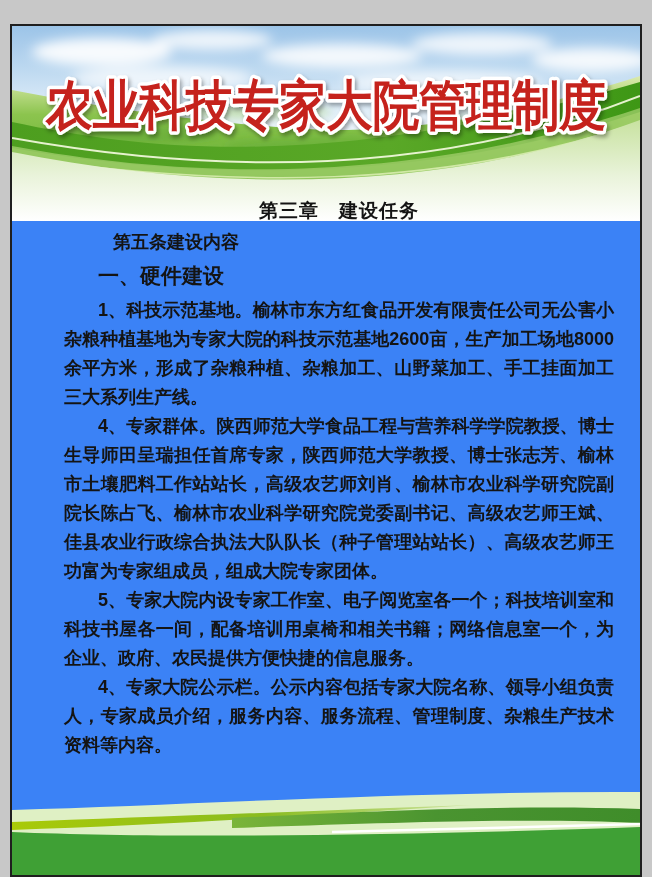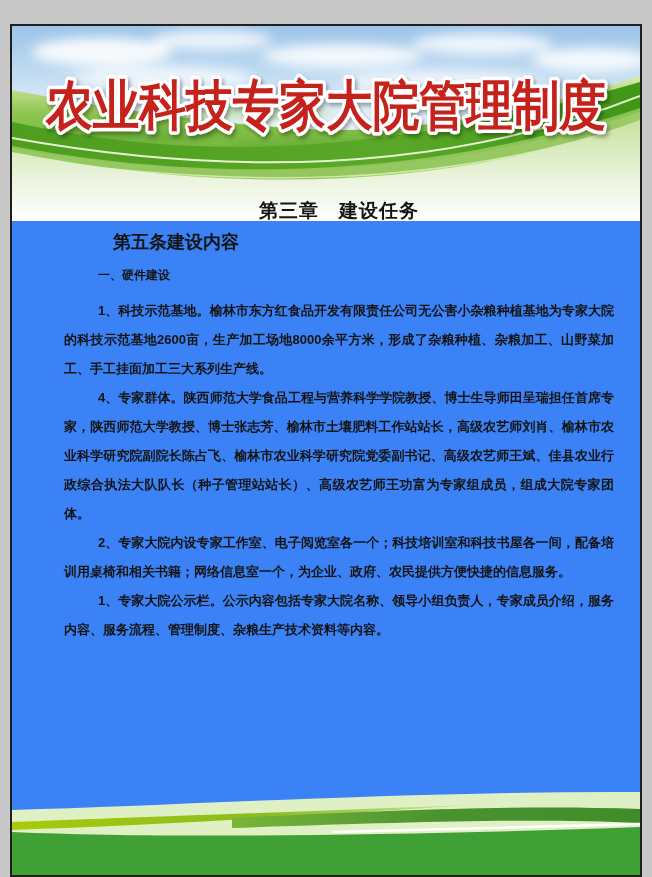--- a/index.html
+++ b/index.html
@@ -31,24 +31,24 @@
   .chapter-heading{
     font-size:19px;font-weight:700;text-align:center;
     line-height:26px;margin:0 0 6px 0;letter-spacing:1px;
   }
   .article-heading{
     font-size:18px;line-height:25px;margin:0 0 6px 0;padding-left:34px;
   }
   .article-heading .num{font-weight:700;margin-left:15px;}
   .article-heading .ttl{font-weight:600;}
   .section-heading{
-    font-size:12px;font-weight:600;line-height:25px;margin:8px 0 8px 0;padding-left:34px;
+    font-size:21px;font-weight:600;line-height:25px;margin:8px 0 8px 0;padding-left:34px;
   }
   .content p{
-    font-size:13px;font-weight:600;line-height:29px;
+    font-size:18px;font-weight:600;line-height:29px;
     margin:0;text-indent:34px;text-align:justify;
   }
 </style>
 </head>
 <body>
 
 <div class="page">
 
   <svg class="header-banner" viewBox="0 0 628 195" preserveAspectRatio="none">
     <defs>
@@ -117,22 +117,22 @@
   </svg>
 
   <div class="content">
     <div class="chapter-heading">第三章　建设任务</div>
     <div class="article-heading">
       <span class="num">第五条</span><span class="ttl">建设内容</span>
     </div>
     <div class="section-heading">一、硬件建设</div>
     <p>1、科技示范基地。榆林市东方红食品开发有限责任公司无公害小杂粮种植基地为专家大院的科技示范基地2600亩，生产加工场地8000余平方米，形成了杂粮种植、杂粮加工、山野菜加工、手工挂面加工三大系列生产线。</p>
     <p>4、专家群体。陕西师范大学食品工程与营养科学学院教授、博士生导师田呈瑞担任首席专家，陕西师范大学教授、博士张志芳、榆林市土壤肥料工作站站长，高级农艺师刘肖、榆林市农业科学研究院副院长陈占飞、榆林市农业科学研究院党委副书记、高级农艺师王斌、佳县农业行政综合执法大队队长（种子管理站站长）、高级农艺师王功富为专家组成员，组成大院专家团体。</p>
-    <p>2、专家大院内设专家工作室、电子阅览室各一个；科技培训室和科技书屋各一间，配备培训用桌椅和相关书籍；网络信息室一个，为企业、政府、农民提供方便快捷的信息服务。</p>
-    <p>1、专家大院公示栏。公示内容包括专家大院名称、领导小组负责人，专家成员介绍，服务内容、服务流程、管理制度、杂粮生产技术资料等内容。</p>
+    <p>5、专家大院内设专家工作室、电子阅览室各一个；科技培训室和科技书屋各一间，配备培训用桌椅和相关书籍；网络信息室一个，为企业、政府、农民提供方便快捷的信息服务。</p>
+    <p>4、专家大院公示栏。公示内容包括专家大院名称、领导小组负责人，专家成员介绍，服务内容、服务流程、管理制度、杂粮生产技术资料等内容。</p>
   </div>
 
   <svg class="footer-banner" viewBox="0 0 628 92" preserveAspectRatio="none">
     <defs>
       <linearGradient id="chartGrad" x1="0" y1="0" x2="1" y2="0">
         <stop offset="0" stop-color="#a9ca08"></stop>
         <stop offset="0.55" stop-color="#8abc20"></stop>
         <stop offset="1" stop-color="#cde4a0"></stop>
       </linearGradient>
       <linearGradient id="darkStripeGrad" x1="0" y1="0" x2="1" y2="0">

